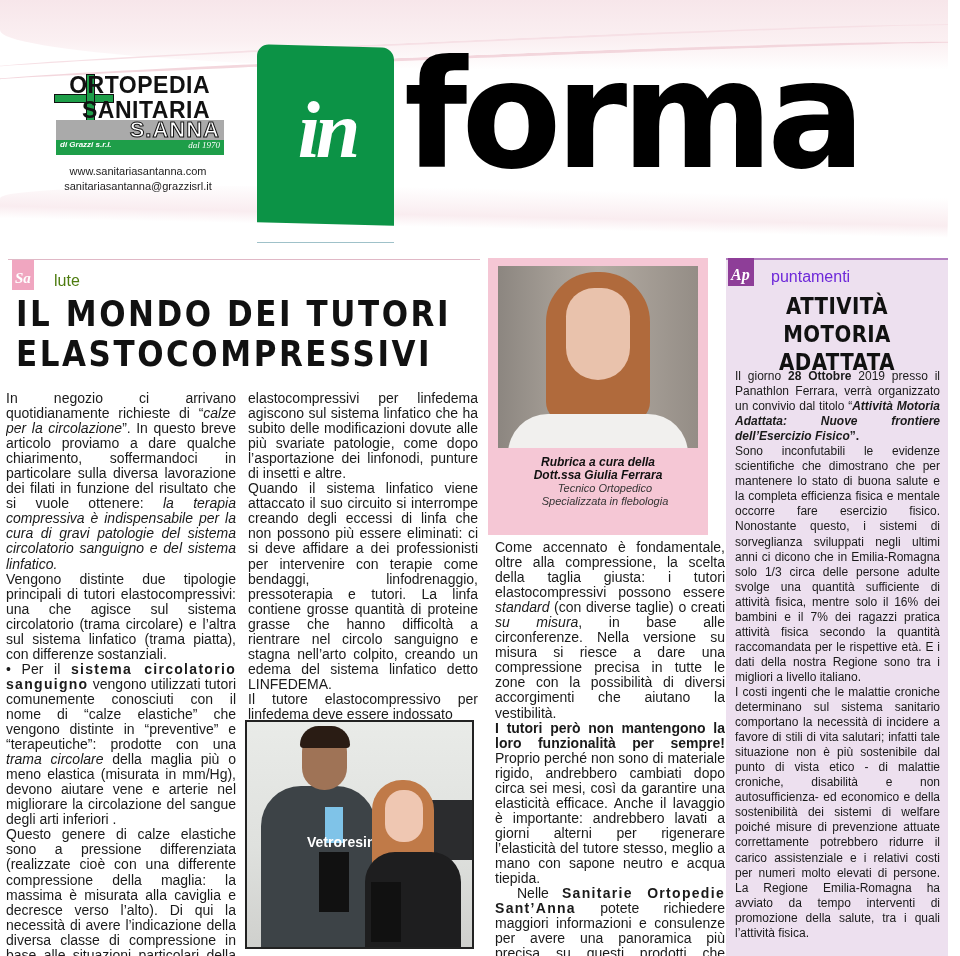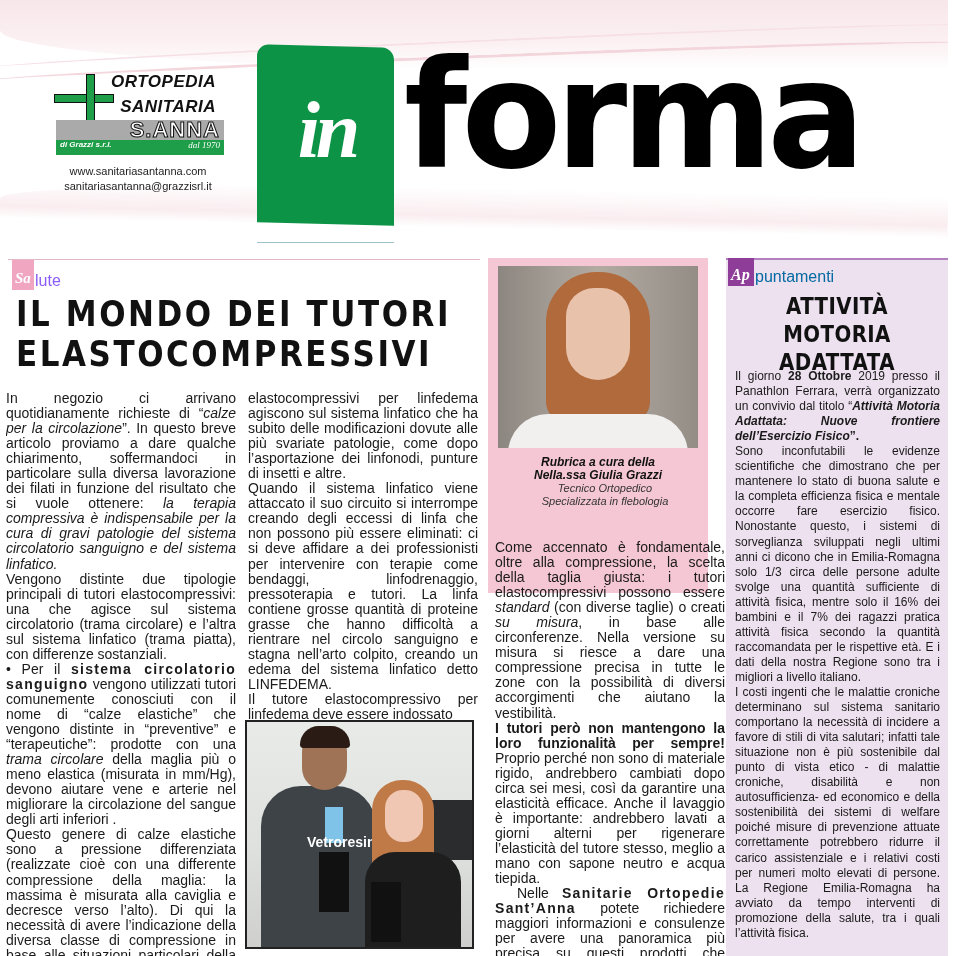--- a/index.html
+++ b/index.html
@@ -16,21 +16,21 @@
   .swoosh-line2 { position: absolute; left: -20px; top: 40px; width: 990px; height: 14px;
     border-top: 2px solid #f6e0e5; border-radius: 50%; transform: rotate(-2.5deg); }
   .swoosh-bottom { position: absolute; left: 0; top: 188px; width: 948px; height: 40px;
     background: linear-gradient(180deg, #ffffff 0%, #f8e8ec 70%, #ffffff 100%);
     border-top-left-radius: 50% 20px; transform: rotate(1.2deg); opacity: .8; }
   .right-edge { position: absolute; left: 948px; top: 0; width: 12px; height: 250px; background: #fff; }
 
   .logo-block { position: absolute; left: 54px; top: 70px; width: 170px; height: 84px; }
   .cross-v { position: absolute; left: 32px; top: 4px; width: 9px; height: 60px; background: #1e9e49; border: 1px solid #111; }
   .cross-h { position: absolute; left: 0; top: 24px; width: 60px; height: 9px; background: #1e9e49; border: 1px solid #111; }
-  .logo-line { position: absolute; right: 8px; font-family: "Liberation Sans", sans-serif; font-weight: bold; font-style: italic; color: #111; font-size: 17px; letter-spacing: 0.5px; }
+  .logo-line { position: absolute; right: 14px; font-family: "Liberation Sans", sans-serif; font-weight: bold; color: #111; font-size: 23px; letter-spacing: 0.5px; }
   .logo-l1 { top: 2px; }
   .logo-l2 { top: 27px; }
   .logo-sanna { position: absolute; left: 2px; top: 50px; width: 168px; height: 20px; background: #aaa;
     text-align: right; padding-right: 4px; font-family: "Liberation Sans", sans-serif; font-weight: bold; font-size: 22px; line-height: 20px; color: #fff;
     -webkit-text-stroke: 1px #111; letter-spacing: 1px; }
   .logo-sub { position: absolute; left: 2px; top: 70px; width: 168px; height: 15px; background: #1e9e49; color: #fff;
     font-size: 9px; font-style: italic; font-family: "Liberation Serif", serif; display: flex; justify-content: space-between; align-items: flex-start; padding: 0 4px; }
   .logo-sub b { font-family: "Liberation Sans", sans-serif; font-size: 8px; }
   .contact { position: absolute; left: 52px; top: 164px; width: 172px; text-align: center; font-size: 11px; line-height: 15px; color: #222; }
 
@@ -41,39 +41,39 @@
   .in-underline { position: absolute; left: 257px; top: 242px; width: 137px; height: 1px; background: #9fc1c9; }
 
   
   .hr-top { position: absolute; left: 8px; top: 259px; width: 472px; height: 1px; background: #e0b8c6; }
   .tag-box { position: absolute; display: flex; align-items: flex-end; }
   .tag-initial { display: inline-block; color: #fff; font-family: "Liberation Serif", serif; font-style: italic; font-weight: bold; }
   .tag-rest { font-family: "Liberation Sans", sans-serif; }
 
   .salute-tag { left: 12px; top: 260px; }
   .salute-tag .tag-initial { background: #f0a6c0; width: 22px; height: 30px; font-size: 15px; padding: 10px 0 17px 3px; }
-  .salute-tag .tag-rest { color: #8b5cf6; font-size: 16px; margin-left: 1px; line-height: 18px; }
+  .salute-tag .tag-rest { color: #4d7c0f; font-size: 16px; margin-left: 1px; line-height: 18px; padding-left: 19px; }
 
   .headline { position: absolute; left: 16px; top: 294px; width: 460px; font-family: "DejaVu Sans", sans-serif; font-weight: bold;
     font-size: 36px; line-height: 40px; letter-spacing: 3px; color: #111; transform: scaleX(0.86); transform-origin: left; white-space: nowrap; }
 
   
   .col { position: absolute; font-size: 14px; line-height: 15.05px; text-align: justify; color: #1a1a1a; }
   .col p { margin: 0; }
   .col-1 { left: 6px; top: 391px; width: 230px; height: 565px; overflow: hidden; }
   .col-2 { left: 248px; top: 391px; width: 230px; }
   .col-3 { left: 489px; top: 540px; width: 230px; height: 416px; overflow: hidden; margin-left: 6px; }
   .col-4 { left: 735px; top: 369px; width: 205px; font-size: 12px; line-height: 15.05px; height: 595px; overflow: hidden; }
   .indent { text-indent: 22px; }
   .spaced { letter-spacing: 1.3px; }
   .col b { font-weight: bold; }
   .col i { font-style: italic; }
 
   
-  .portrait-card { position: absolute; left: 488px; top: 258px; width: 220px; height: 335px; background: #f5c7d5; }
+  .portrait-card { position: absolute; left: 488px; top: 258px; width: 220px; height: 277px; background: #f5c7d5; }
   .portrait-photo { position: absolute; left: 10px; top: 8px; width: 200px; height: 182px;
     background: linear-gradient(90deg, #8c8680 0%, #a59e96 30%, #b3aba2 50%, #948d86 100%); overflow: hidden; }
   .hair { position: absolute; left: 48px; top: 6px; width: 104px; height: 150px; background: #b06a3c; border-radius: 50px 50px 20px 20px; }
   .face { position: absolute; left: 68px; top: 22px; width: 64px; height: 92px; background: #e9c2ac; border-radius: 30px 30px 34px 34px; }
   .shoulders { position: absolute; left: 10px; top: 148px; width: 180px; height: 40px; background: #f1f0ee; border-radius: 60px 60px 0 0; }
   .caption { position: absolute; left: 0; top: 198px; width: 220px; text-align: center; font-size: 11px; line-height: 13px; color: #111; }
   .caption .cap-b { font-weight: bold; font-style: italic; font-size: 12px; }
   .caption .cap-i { font-style: italic; color: #333; margin-left: 14px; }
 
   .group-photo { position: absolute; left: 245px; top: 720px; width: 229px; height: 229px; border: 2px solid #222;
@@ -87,21 +87,21 @@
   .woman-face { position: absolute; left: 138px; top: 68px; width: 38px; height: 52px; background: #efc7b2; border-radius: 18px; }
   .woman-body { position: absolute; left: 118px; top: 130px; width: 96px; height: 110px; background: #1e1e1f; border-radius: 30px 30px 0 0; }
   .sock1 { position: absolute; left: 72px; top: 130px; width: 30px; height: 60px; background: #111; }
   .sock2 { position: absolute; left: 124px; top: 160px; width: 30px; height: 60px; background: #111; }
   .monitor { position: absolute; left: 180px; top: 78px; width: 45px; height: 60px; background: #2b2c2e; }
 
   
   .appunt-panel { position: absolute; left: 726px; top: 258px; width: 222px; height: 698px; background: #ede0ef; border-top: 2px solid #b27fbf; }
   .appunt-tag { left: 728px; top: 258px; }
   .appunt-tag .tag-initial { background: #8e3e98; width: 26px; height: 28px; font-size: 16px; padding: 8px 0 0 3px; }
-  .appunt-tag .tag-rest { color: #0369a1; font-size: 16px; margin-left: 1px; line-height: 19px; }
+  .appunt-tag .tag-rest { color: #6d28d9; font-size: 16px; margin-left: 17px; line-height: 19px; }
   .appunt-title { position: absolute; left: 730px; top: 292px; width: 214px; text-align: center; font-family: "DejaVu Sans", sans-serif; font-weight: bold;
     font-size: 23px; line-height: 28px; letter-spacing: 0.5px; color: #111; transform: scaleX(0.86); }
 </style>
 </head>
 <body>
 
 <header class="masthead">
   <div class="swoosh-top"></div>
   <div class="swoosh-line2"></div>
   <div class="swoosh-line1"></div>
@@ -168,21 +168,21 @@
 </div>
 
 <div class="portrait-card">
   <div class="portrait-photo">
     <div class="hair"></div>
     <div class="face"></div>
     <div class="shoulders"></div>
   </div>
   <div class="caption">
     <div class="cap-b">Rubrica a cura della</div>
-    <div class="cap-b">Nella.ssa Giulia Grazzi</div>
+    <div class="cap-b">Dott.ssa Giulia Ferrara</div>
     <div class="cap-i">Tecnico Ortopedico</div>
     <div class="cap-i">Specializzata in flebologia</div>
   </div>
 </div>
 
 <div class="col col-3">
   <p><span>Come accennato è fondamentale, oltre alla compressione, la scelta della taglia giusta: i tutori elastocompressivi possono essere </span><i>standard</i><span> (con diverse taglie) o creati </span><i>su misura</i><span>, in base alle circonferenze. Nella versione su misura si riesce a dare una compressione precisa in tutte le zone con la possibilità di diversi accorgimenti che aiutano la vestibilità.</span></p>
   <p><b>I tutori però non mantengono la loro funzionalità per sempre!</b><span> Proprio perché non sono di materiale rigido, andrebbero cambiati dopo circa sei mesi, così da garantire una elasticità efficace. Anche il lavaggio è importante: andrebbero lavati a giorni alterni per rigenerare l’elasticità del tutore stesso, meglio a mano con sapone neutro e acqua tiepida.</span></p>
   <p class="indent"><span>Nelle </span><b class="spaced">Sanitarie Ortopedie Sant’Anna</b><span> potete richiedere maggiori informazioni e consulenze per avere una panoramica più precisa su questi prodotti che richiederebbero uno spazio molto più ampio per poterne approfondire l’ampia varietà disponibile oggi sul mercato.</span></p>
 

